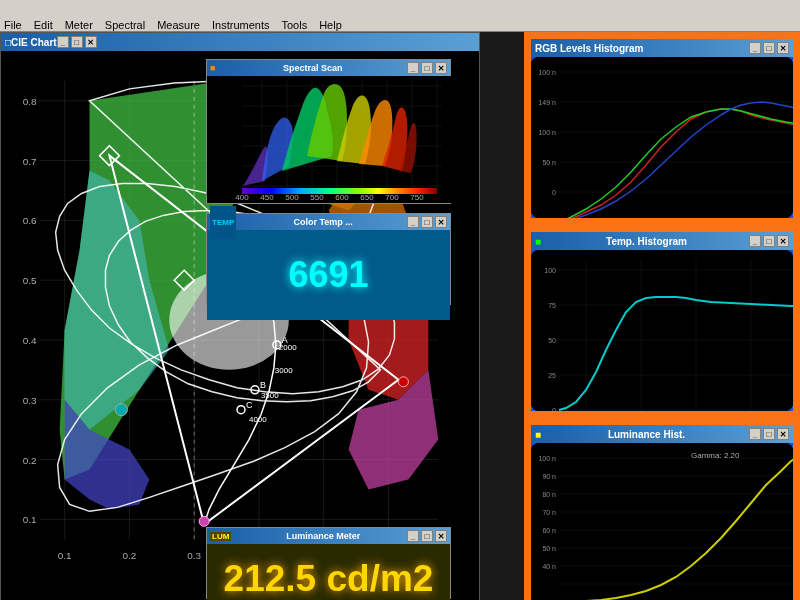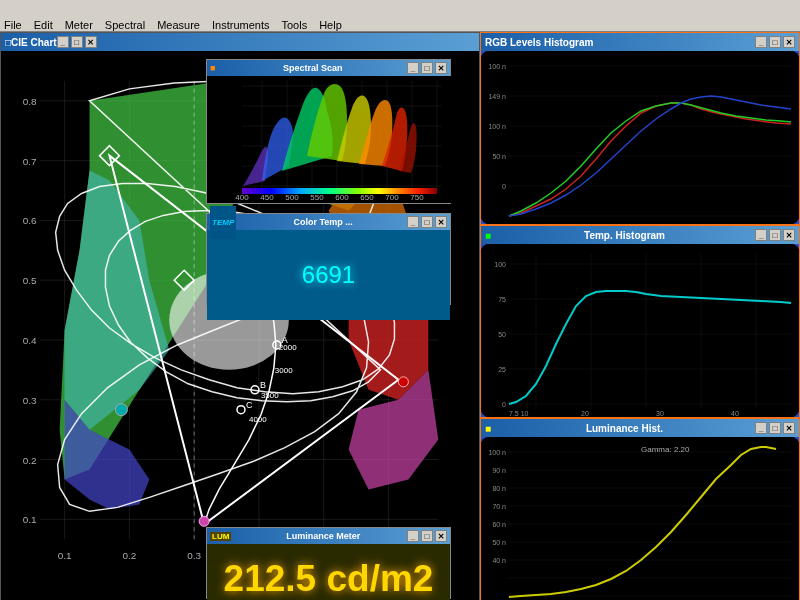--- a/index.html
+++ b/index.html
@@ -65,23 +65,24 @@
     #right-panels {
       width: 320px;
       height: 580px;
       display: flex;
       flex-direction: column;
       background: #1a1a1a;
     }
 
     .panel {
       background: #1d4ed8;
-      border: 1px solid #f97316;
+      border: 7px solid #f97316;
       position: relative;
       flex: 1;
+      margin-left: 44px;
     }
 
     .panel-titlebar {
       background: linear-gradient(to right, #1a5fa8, #5a9fd4);
       height: 18px;
       display: flex;
       align-items: center;
       padding: 0 4px;
       color: #fff;
       font-size: 10px;
@@ -178,22 +179,22 @@
       background: #005a8a;
       width: 100%;
       height: 100%;
       display: flex;
       align-items: center;
       justify-content: center;
     }
 
     .big-number {
       color: #00ffff;
-      font-size: 24px;
-      font-weight: normal;
+      font-size: 36px;
+      font-weight: bold;
       font-family: Arial, sans-serif;
       text-shadow: 0 0 10px #00ffff;
     }
 
     .big-number-lum {
       color: #ffd700;
       font-size: 37px;
       font-weight: bold;
       font-family: Arial, sans-serif;
       text-shadow: 0 0 10px #ffaa00;
@@ -394,21 +395,21 @@
                 <stop offset="100%" stop-color="#880000"></stop>
               </linearGradient>
             </defs>
             <rect x="35" y="112" width="195" height="6" fill="url(#rainbow)"></rect>
           </svg>
         </div>
       </div>
 
       <div class="float-win" id="colortemp-win" style="top:162px; left:205px; width:245px; height:92px;">
         <div class="float-titlebar">
-          <span style="color:#00ccff; margin-right:3px; font-size:8px; background:#005588; padding:12px 2px;font-style:italic;">TEMP</span>
+          <span style="color:#00ccff; margin-right:3px; font-size:8px; background:#005588; padding:12px 2px;">TEMP</span>
           <span>Color Temp ...</span>
           <div style="display:flex; gap:2px;">
             <div class="panel-btn">_</div>
             <div class="panel-btn">□</div>
             <div class="panel-btn">✕</div>
           </div>
         </div>
         <div class="big-display">
           <span class="big-number">6691</span>
         </div>

